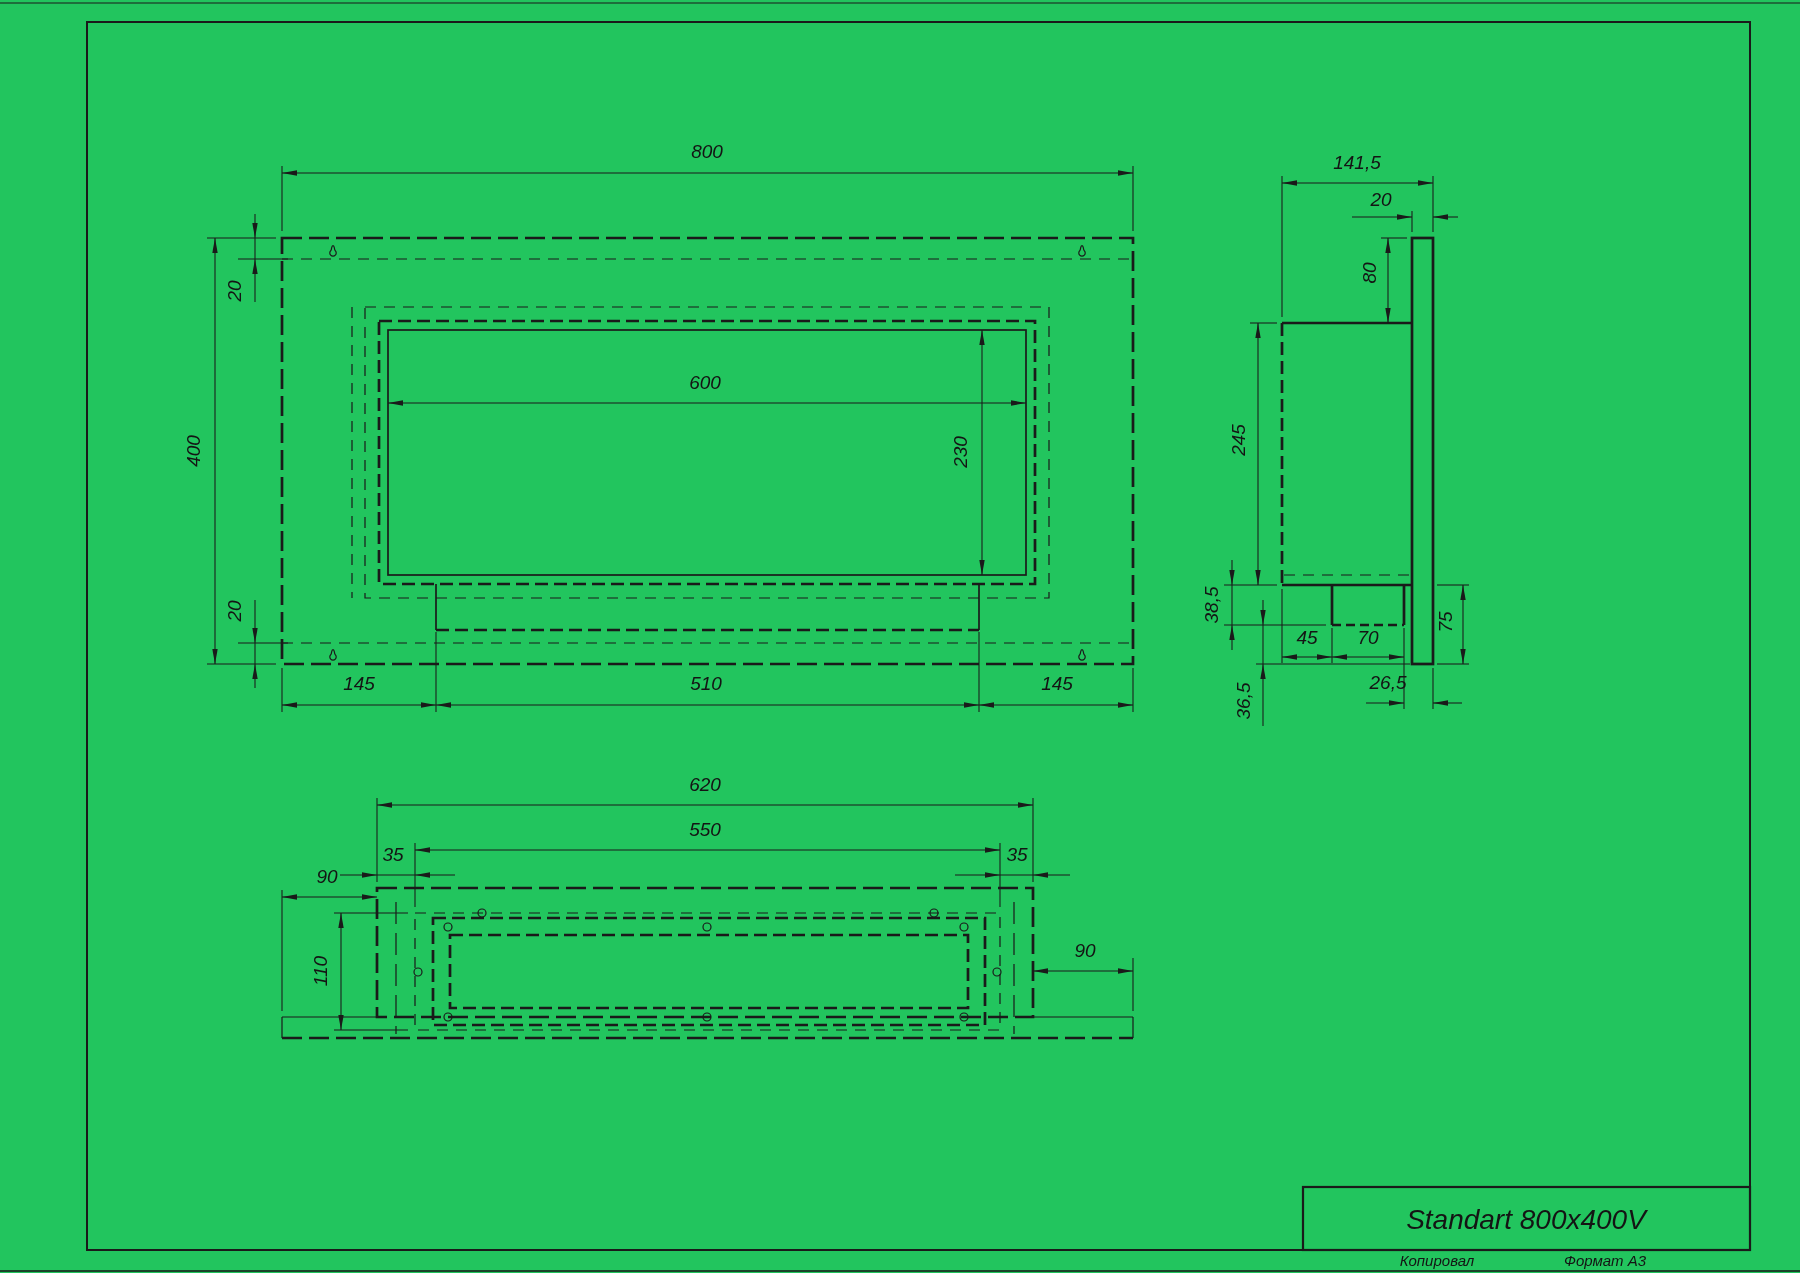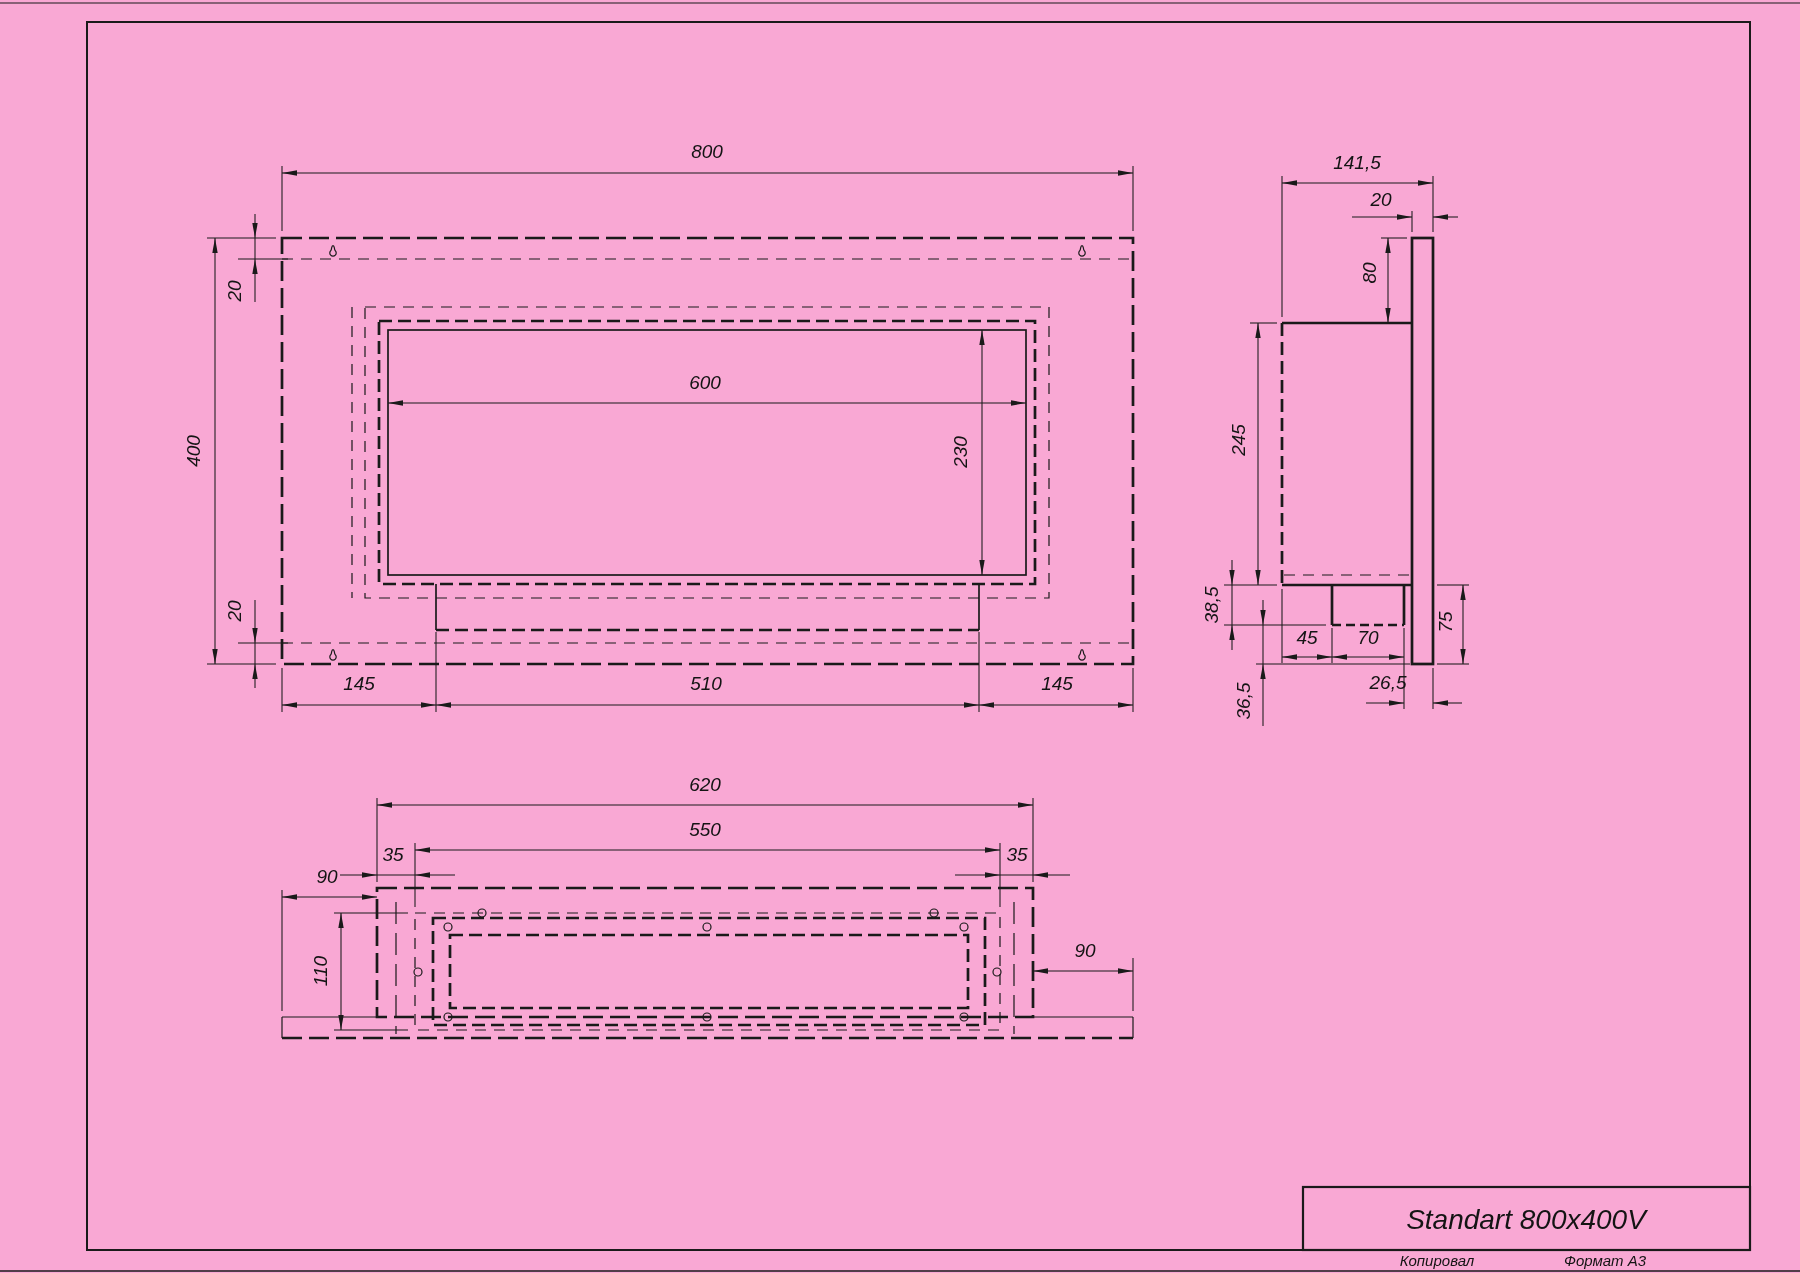--- a/index.html
+++ b/index.html
@@ -1,16 +1,16 @@
 <!DOCTYPE html>
 <html><head>
 <meta charset="utf-8">
 <style>
   html,body{margin:0;padding:0;background:#ffffff;}
-  .page{position:relative;width:1800px;height:1273px;background:#f9a8d4;overflow:hidden;}
+  .page{position:relative;width:1800px;height:1273px;background:#22c55e;overflow:hidden;}
   svg{display:block;}
   svg line, svg rect, svg path, svg circle{stroke:#1a1a1a;fill:none;stroke-linecap:butt;}
   .thin{stroke-width:1.2;}
   .med{stroke-width:1.7;}
   .med2{stroke-width:2.2;}
   .bold{stroke-width:2.7;}
   .frame{stroke-width:2;}
   .dim{stroke-width:1.05;}
   .dshb{stroke-dasharray:20 7;}
   .dshb2{stroke-dasharray:13 6;}

